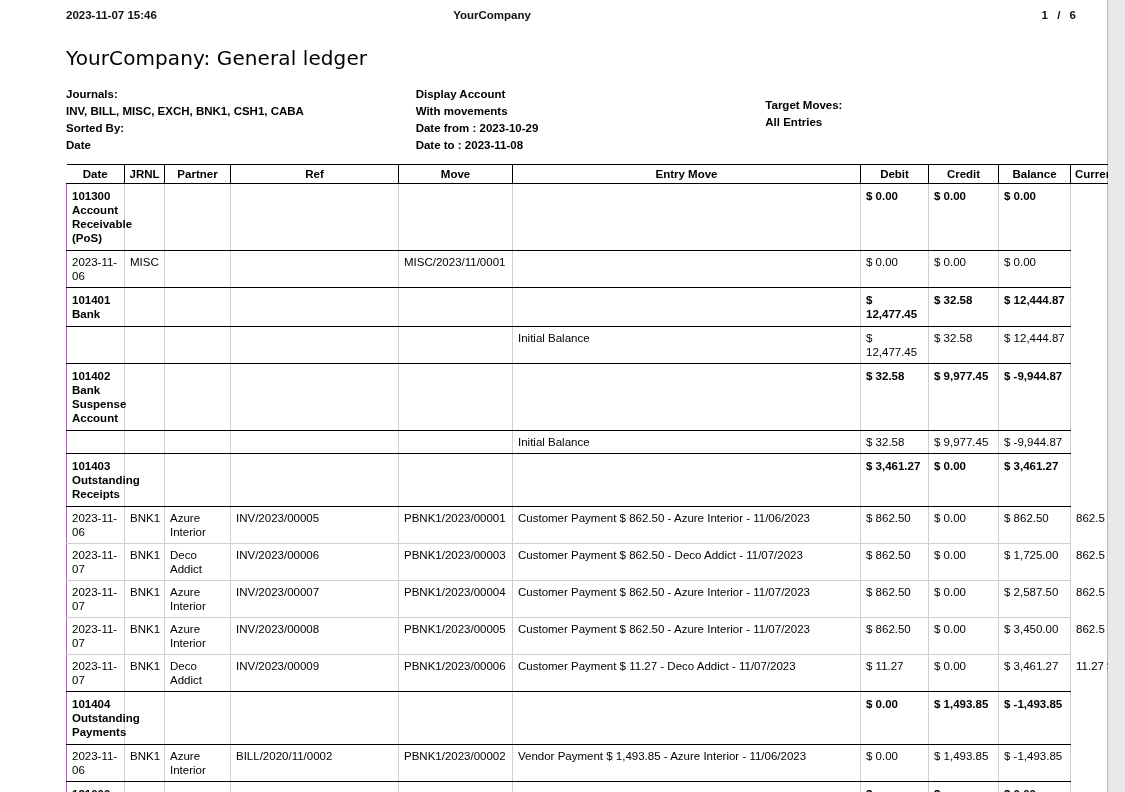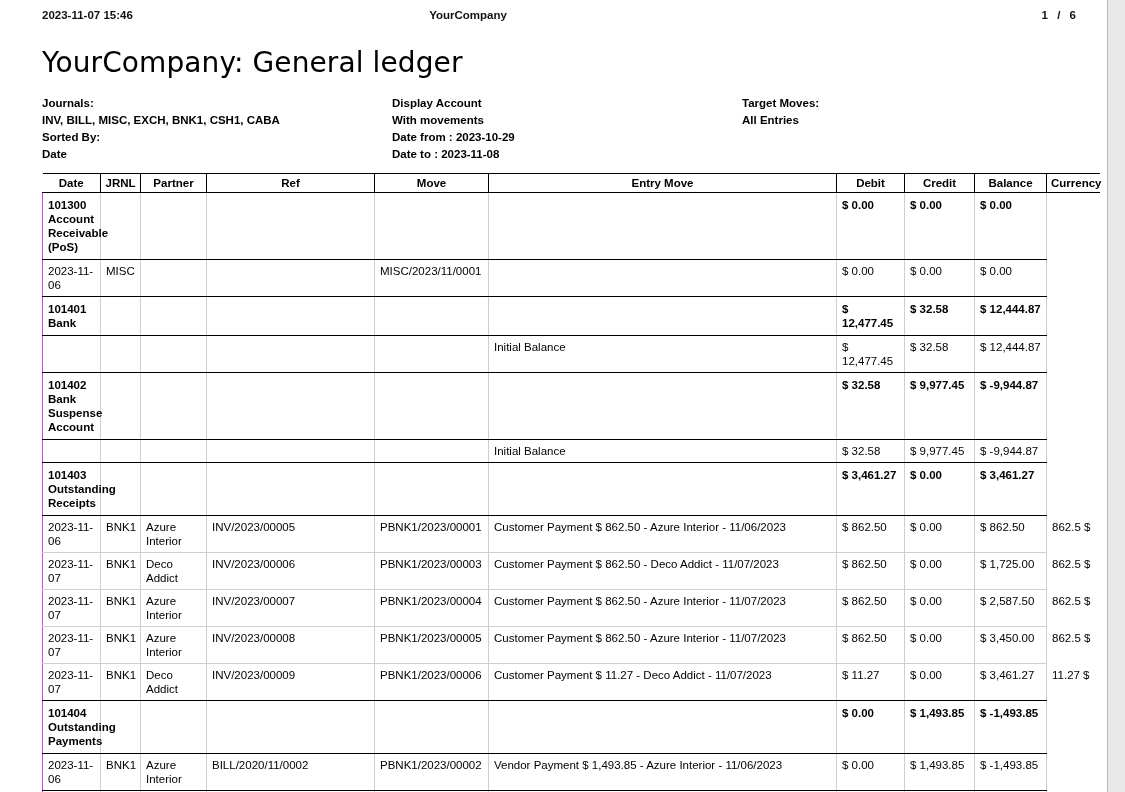--- a/index.html
+++ b/index.html
@@ -16,20 +16,21 @@
     overflow: hidden;
   }
   .page {
     position: absolute;
     left: 0; top: 0;
     width: 1108px;
     height: 792px;
     background: #fff;
     border-right: 1px solid #b9b9b9;
     box-sizing: border-box;
+    padding-left: 24px;
   }
   .page-shadow {
     position: absolute;
     left: 1108px; top: 0;
     width: 17px; height: 792px;
     background: #e9e9e9;
   }
   .header-bar {
     position: relative;
     height: 32px;
@@ -54,36 +55,36 @@
     right: 28px;
     top: 9px;
   }
   .header-right span { margin: 0 3px; }
 
   .content {
     padding: 0 42px 0 42px;
   }
   h1.title {
     font-family: "DejaVu Sans", sans-serif;
-    font-size: 28px;
+    font-size: 20px;
     font-weight: normal;
     margin: 14px 0 16px 0;
     letter-spacing: 0.1px;
     color: #000;
   }
   .meta {
     display: flex;
     font-size: 11.5px;
     line-height: 17px;
     margin-bottom: 10px;
   }
   .meta-col { }
   .meta-col.c1 { width: 350px; }
   .meta-col.c2 { width: 350px; }
-  .meta-col.c3 { width: 300px; }
+  .meta-col.c3 { width: 300px; margin-top: 11px; }
   .meta-label { font-weight: bold; }
   .meta-val { font-weight: bold; }
 
   table.ledger {
     border-collapse: collapse;
     width: 1047px;
     font-size: 11.5px;
     table-layout: fixed;
   }
   table.ledger th {

